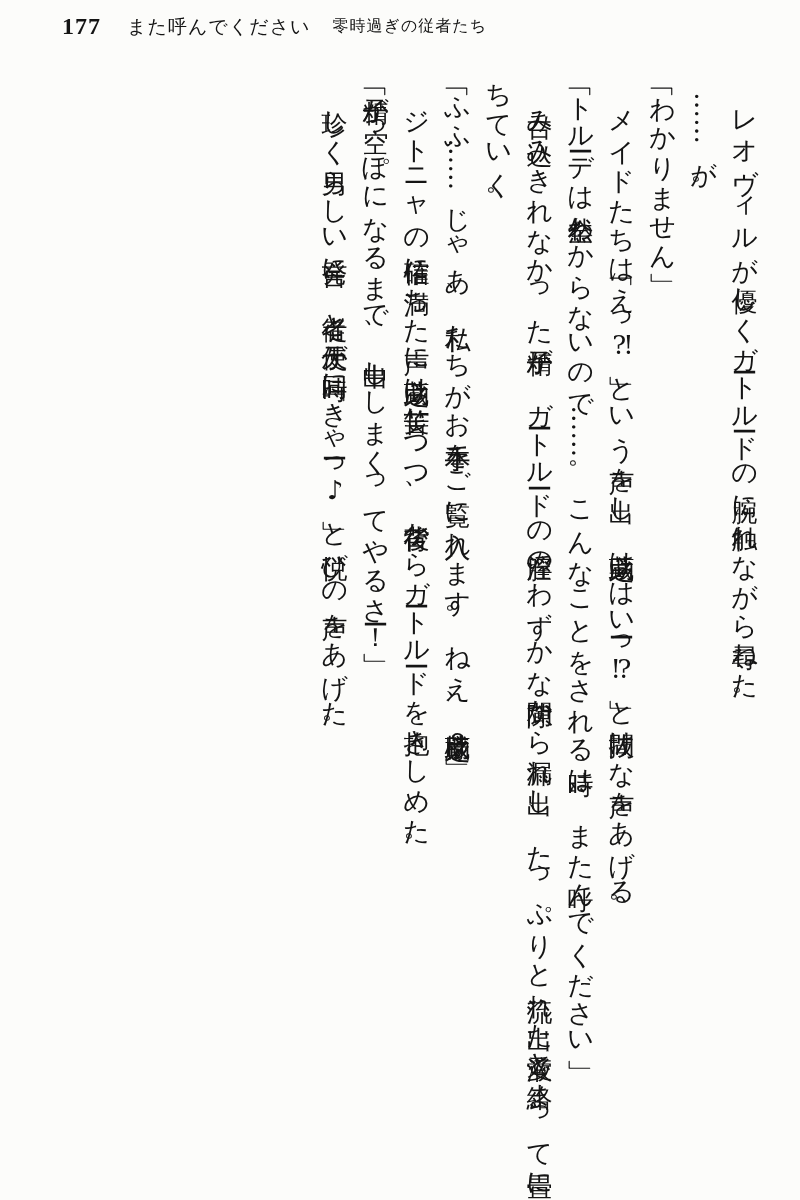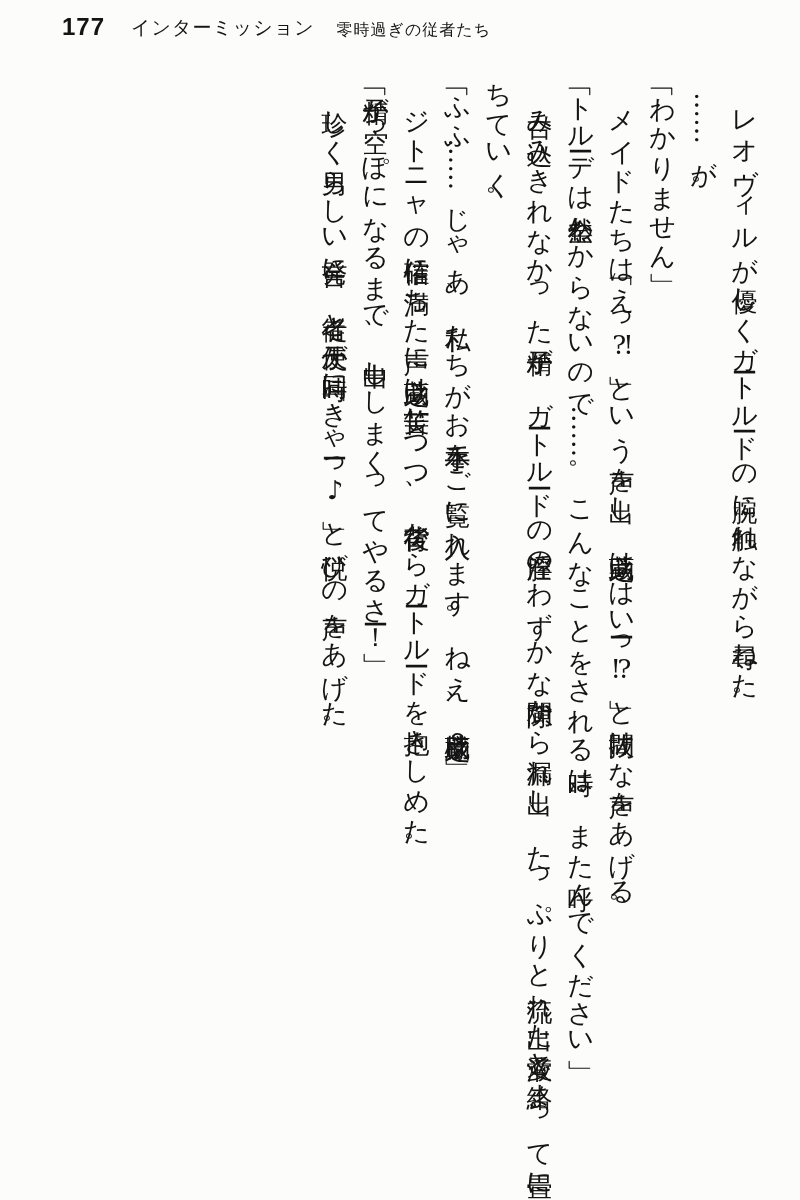--- a/index.html
+++ b/index.html
@@ -17,22 +17,22 @@
     height: 1200px;
     background: #fcfcfa;
     overflow: hidden;
     color: #161616;
   }
   .running-header {
     position: absolute;
     top: 13px;
     left: 62px;
     display: flex;
-    align-items: flex-end;
-    font-family: Liberation Sans, sans-serif;
+    align-items: center;
+    font-family: Liberation Serif, serif;
     color: #141414;
     white-space: nowrap;
   }
   .page-number {
     font-size: 24px;
     font-weight: 700;
     letter-spacing: 1px;
   }
   .chapter-label {
     font-size: 19px;
@@ -69,21 +69,21 @@
     text-indent: 0.5em;
   }
 </style>
 </head>
 <body>
 
 <div class="page">
 
   <div class="running-header">
     <span class="page-number">177</span>
-    <span class="chapter-label">インターミッション</span>
+    <span class="chapter-label">また呼んでください</span>
     <span class="page-title">零時過ぎの従者たち</span>
   </div>
 
   <div class="text-block">
     <p class="narrative">レオヴィルが優しくガートルードの腕に触れながら尋ねた。</p>
     <p class="narrative">……が。</p>
     <p class="dialogue">「わかりません」</p>
     <p class="narrative">メイドたちは「えっ⁈」という声を出し、蔵之助は「はいーっ⁉」と間抜けな声をあげる。</p>
     <p class="dialogue">「トルーデは全然わからないので……。こんなことをされる時は、また呼んでください」</p>
     <p class="narrative">呑み込みきれなかった精子が、ガートルードの淫膣のわずかな隙間から漏れ出し、たっぷりと流れ出た愛液と絡まって畳に落ちていく。</p>

